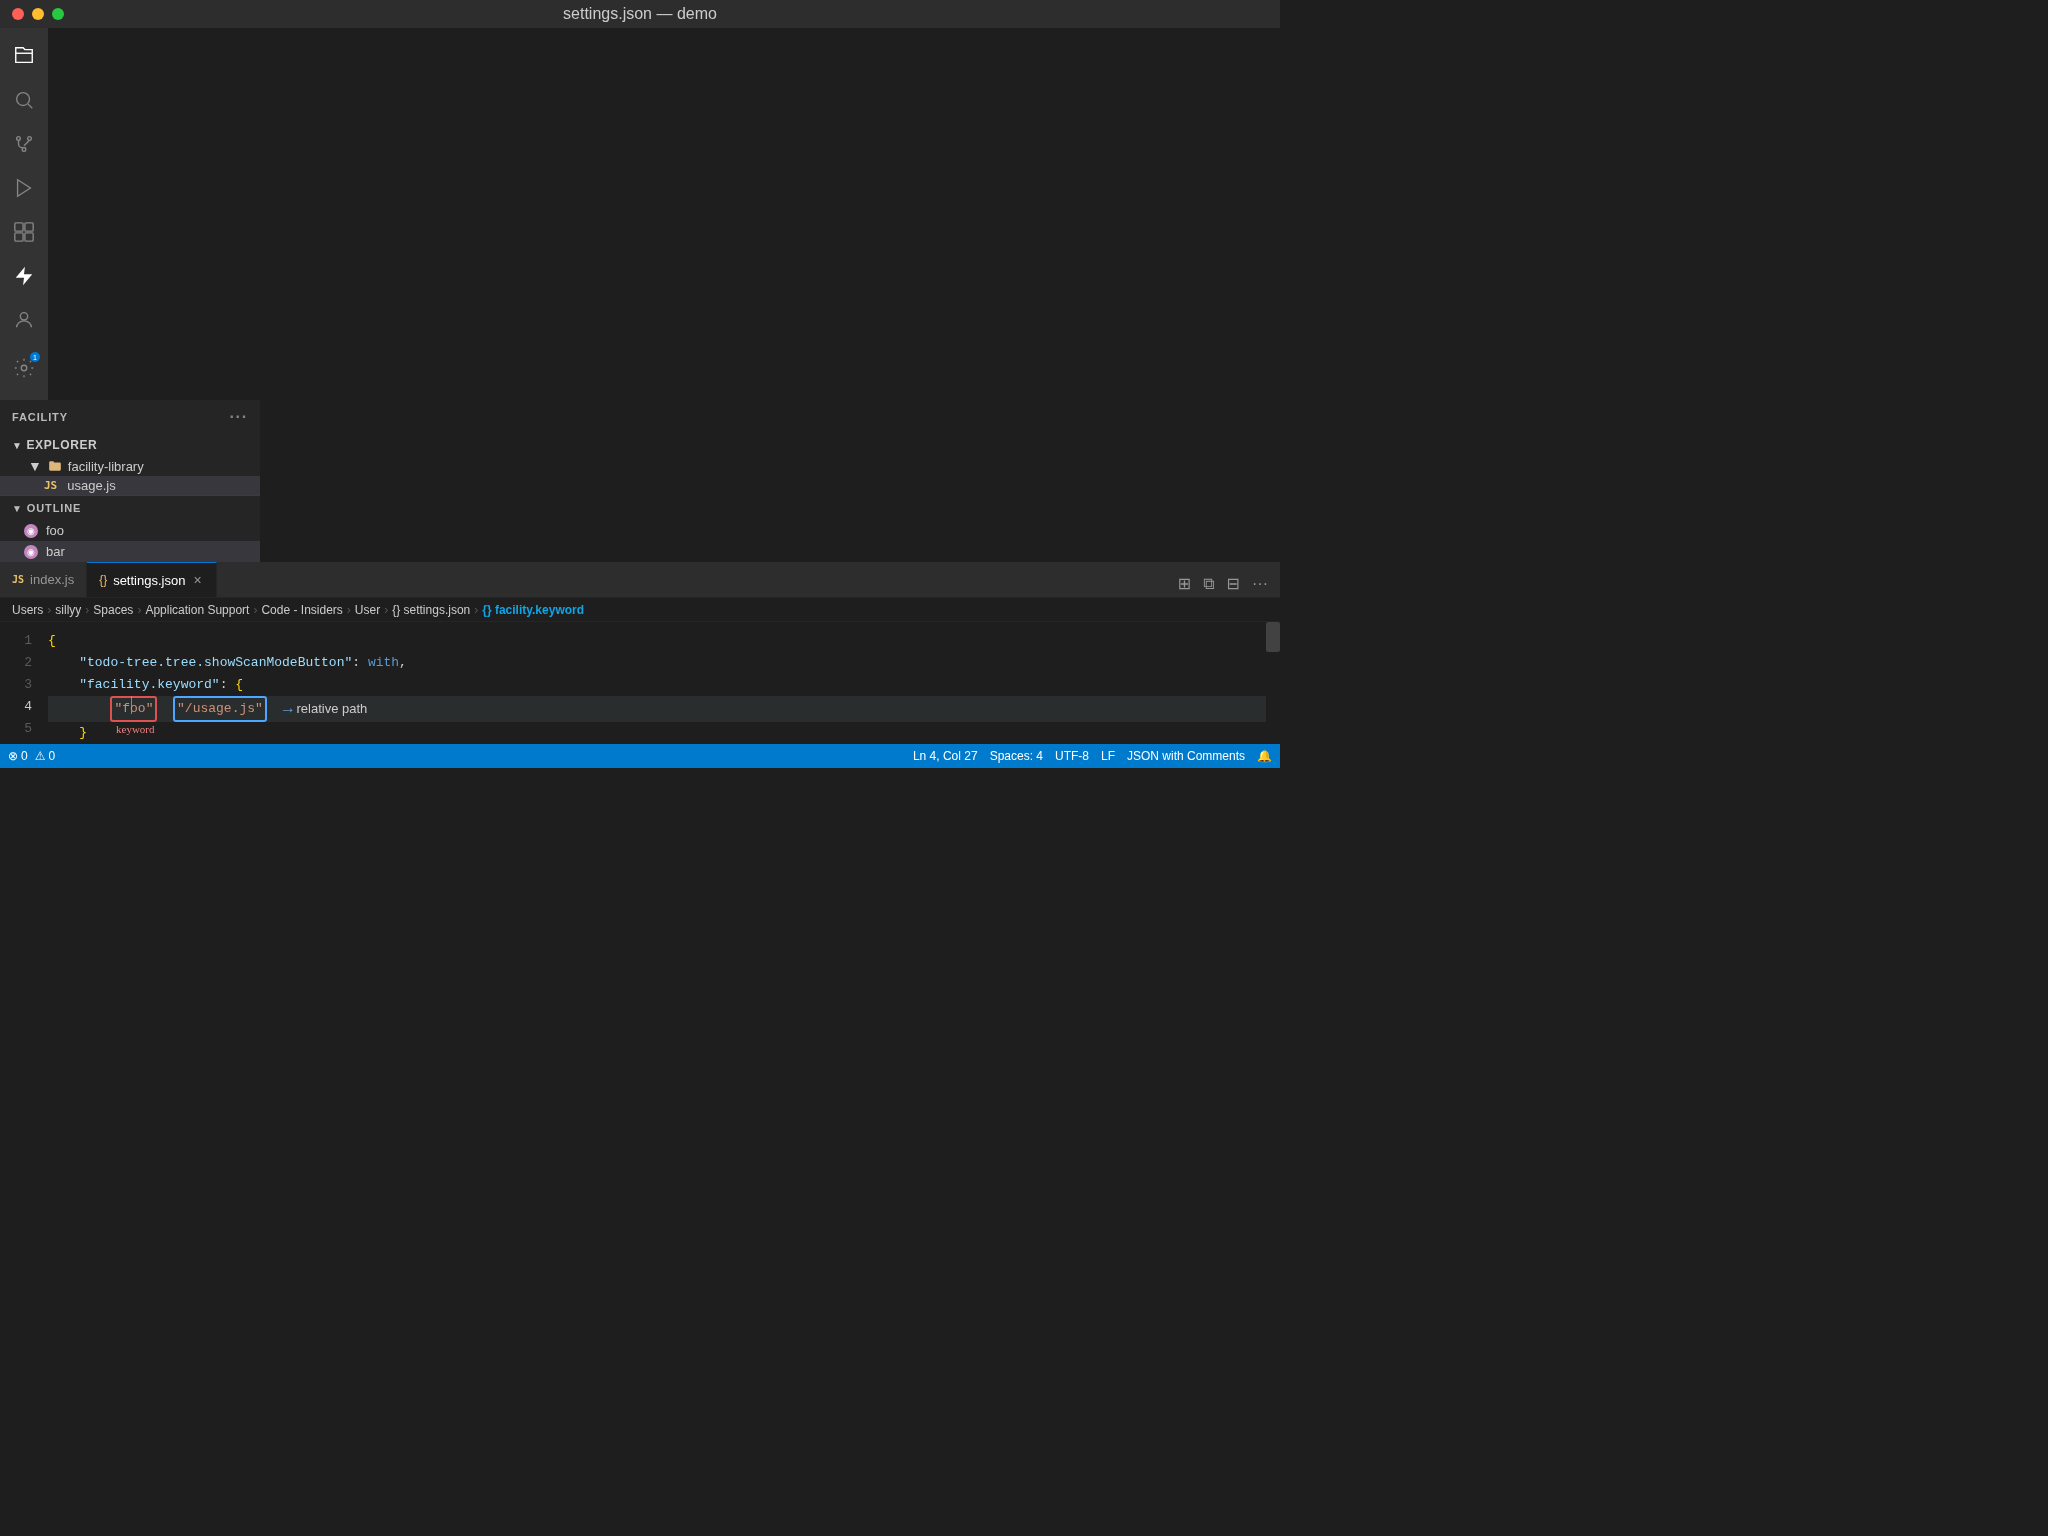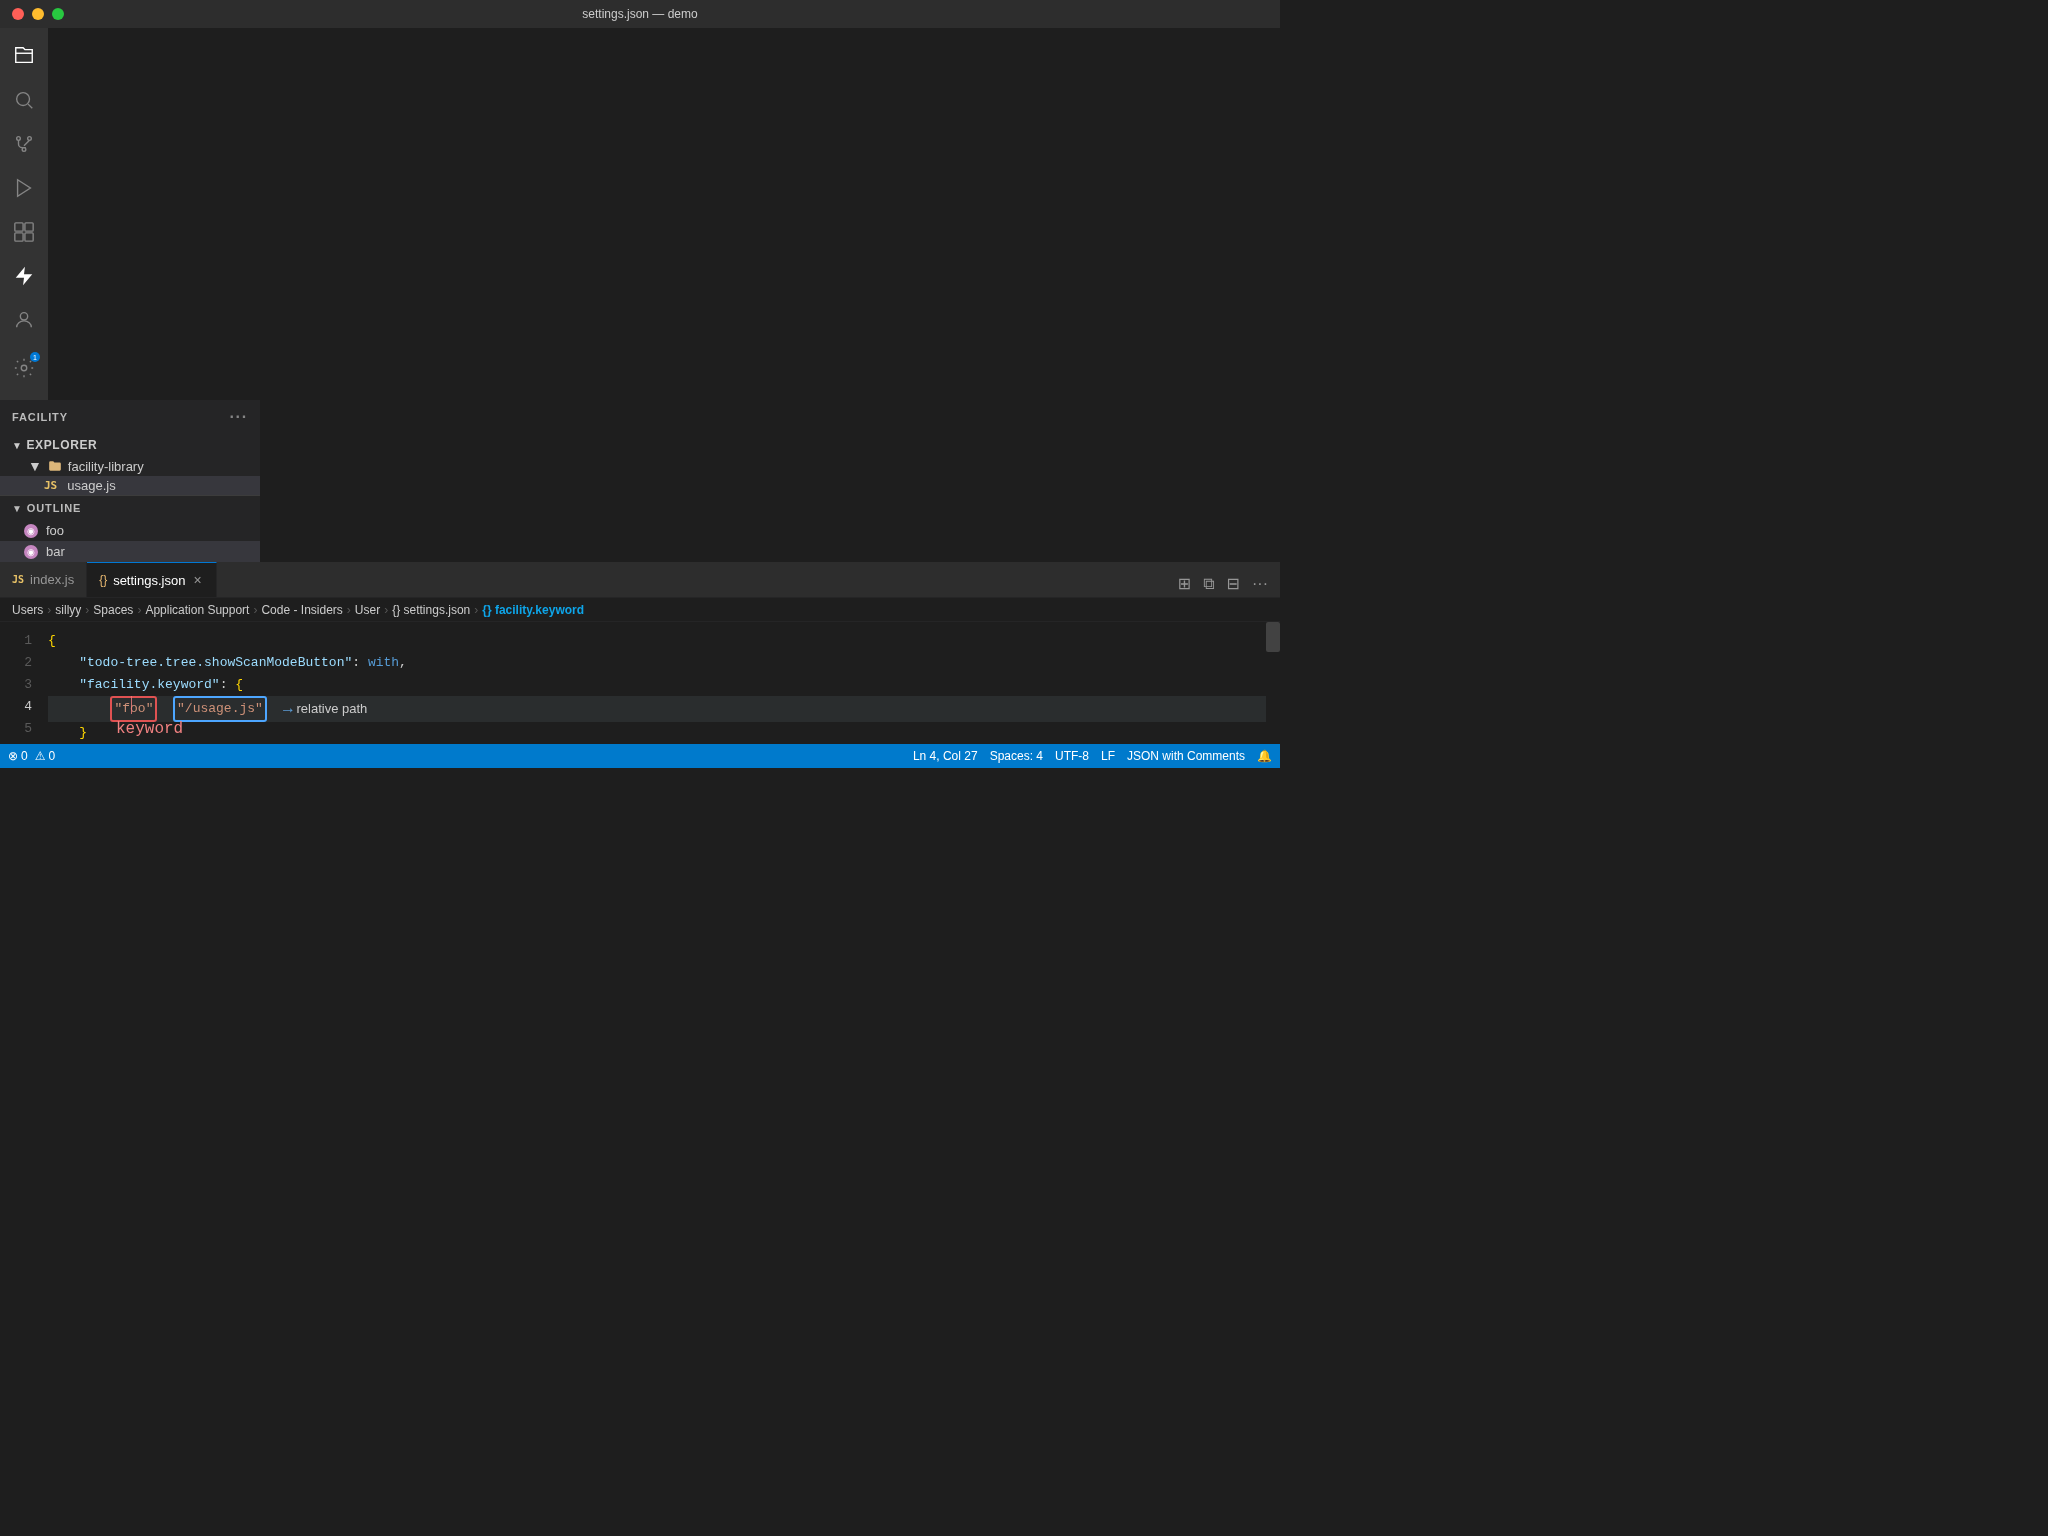--- a/index.html
+++ b/index.html
@@ -32,21 +32,21 @@
     }
     .traffic-btn {
       width: 12px;
       height: 12px;
       border-radius: 50%;
     }
     .traffic-close { background: #ff5f57; }
     .traffic-min { background: #febc2e; }
     .traffic-max { background: #28c840; }
     .titlebar-title {
-      font-size: 12px;
+      font-size: 16px;
       color: #cccccc;
     }
 
     
     .app-container {
       display: flex;
       height: calc(100% - 28px);
       flex-direction: column;
     }
 
@@ -568,21 +568,21 @@
 
         <div class="code-line">
           <span class="token-plain">    </span>
           <span class="token-brace">}</span>
         </div>
 
         <div class="code-line">
           <span class="token-brace">}</span>
         </div>
 
-        <div style="position:absolute; top:96px; left:76px; color:#f08080; font-size:16px; font-family:Liberation Mono, monospace;">keyword</div>
+        <div style="position:absolute; top:96px; left:76px; color:#f08080; font-size:11px; font-family:Liberation Serif, serif;">keyword</div>
 
         <div style="position:absolute; top:74px; left:91px; width:1px; height:18px; background:#f08080; opacity:0.8;"></div>
       </div>
       <div class="editor-scrollbar">
         <div class="scrollbar-thumb"></div>
       </div>
     </div>
 
     <div class="status-bar">
       <div class="status-left">

